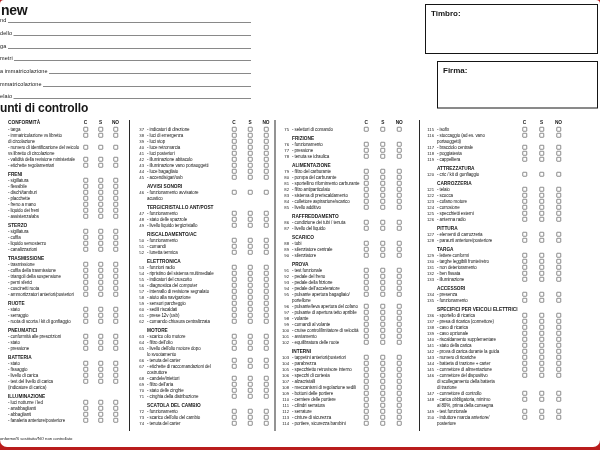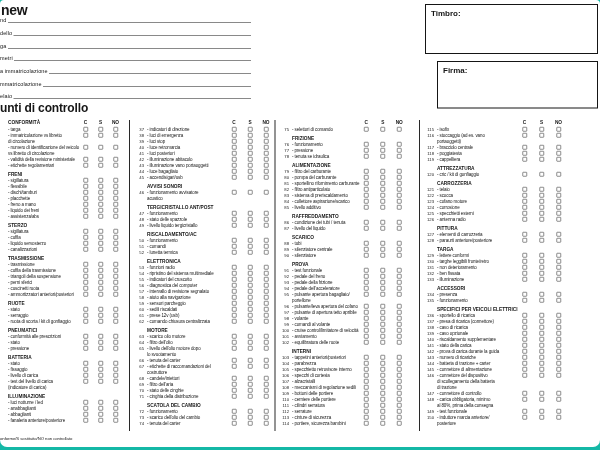--- a/index.html
+++ b/index.html
@@ -1,16 +1,16 @@
 <!DOCTYPE html>
 <html><head>
 <meta charset="utf-8">
 <style>
   html,body{margin:0;padding:0}
-  #viewport{position:relative;width:600px;height:450px;background:#14b8a6;overflow:hidden}
+  #viewport{position:relative;width:600px;height:450px;background:#b91c1c;overflow:hidden}
   #page{position:absolute;left:0;top:0;width:1200px;height:894px;background:#ffffff;
         border-radius:8px 8px 14px 14px;transform:scale(.5);transform-origin:0 0;
         font-family:"Liberation Sans",sans-serif;color:#161616}
   .logo{position:absolute;left:2px;top:4px;font-size:28px;font-weight:800;letter-spacing:-.5px}
   #fields .field{position:absolute;left:0;width:502px;height:14px;display:flex;align-items:flex-end}
   #fields .field:nth-child(1){top:32px}
   #fields .field:nth-child(2){top:58px}
   #fields .field:nth-child(3){top:84px}
   #fields .field:nth-child(4){top:108px}
   #fields .field:nth-child(5){top:134px}

